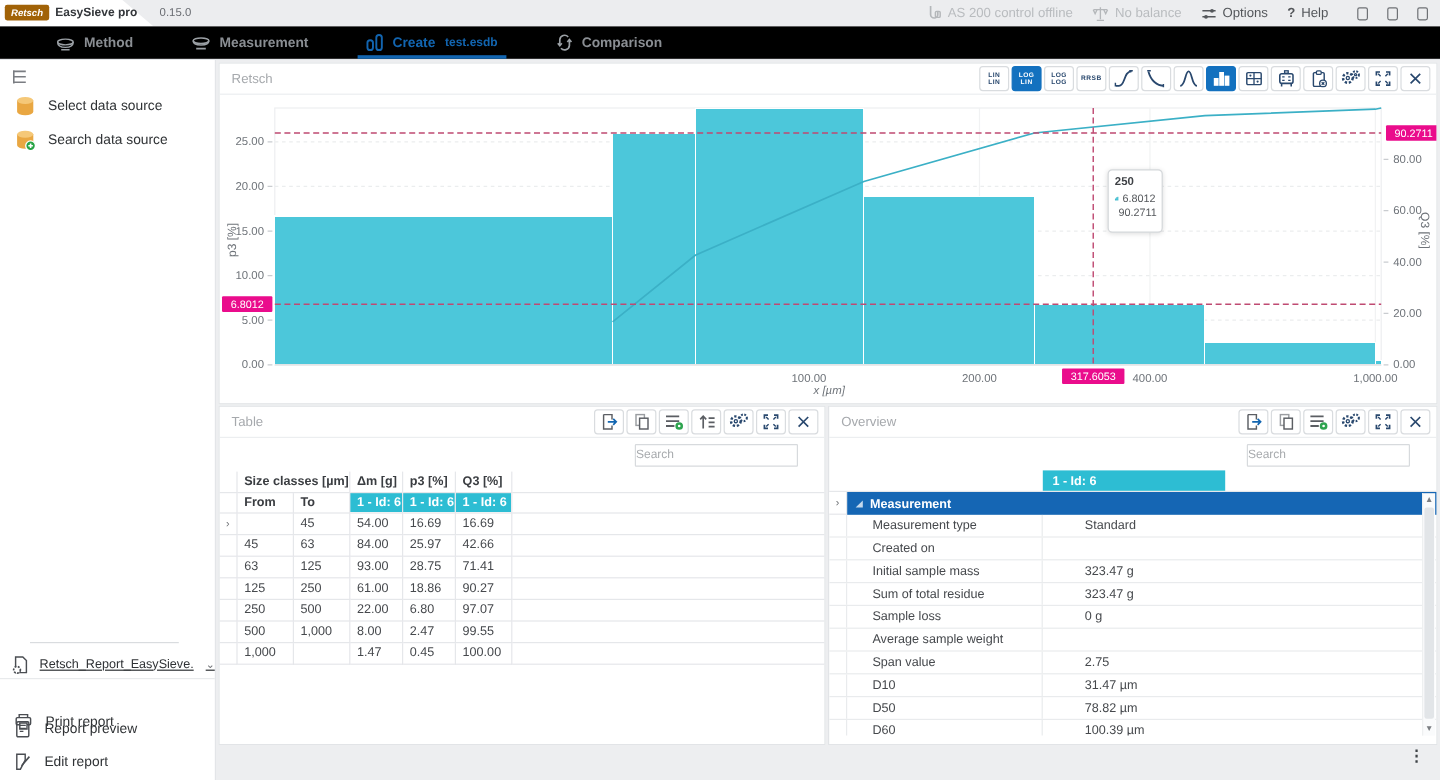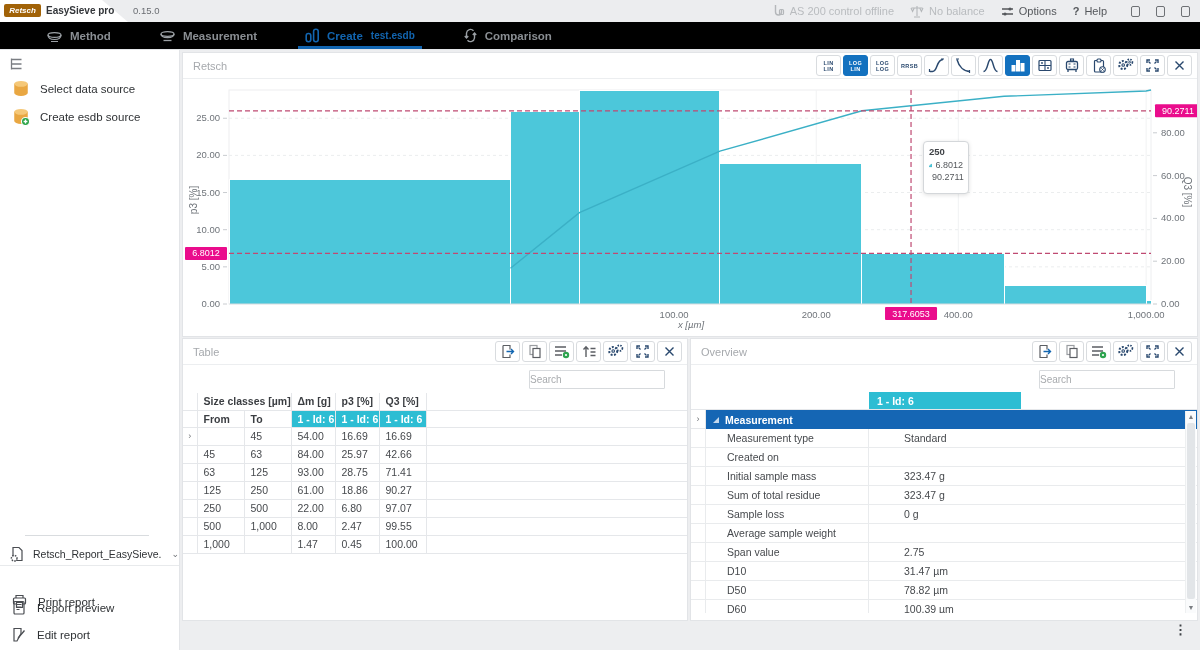--- a/index.html
+++ b/index.html
@@ -30,21 +30,21 @@
 
   
   .main { position:absolute; top:50px; left:0; right:0; bottom:0; }
 
   
   .sidebar { position:absolute; left:0; top:0; bottom:0; width:180px; background:#fff; border-right:1px solid #e3e5e8; }
   .menu-icon { position:absolute; left:10px; top:8px; cursor:pointer; }
   .side-item { position:absolute; left:12px; display:flex; align-items:center; gap:10px; font-size:11.5px; color:#2f3235; cursor:pointer; }
   .side-divider { position:absolute; left:25px; right:30px; top:485px; border-top:1px solid #d9dcdf; }
   .report-row { position:absolute; left:0; right:0; top:492px; height:24px; border-bottom:1px solid #e8eaec;
-                display:flex; align-items:center; gap:8px; padding-left:10px; font-size:10.5px; color:#2f3235; cursor:pointer; }
+                display:flex; align-items:center; gap:8px; padding-left:10px; font-size:10.5px; color:#2f3235; cursor:pointer;text-decoration:underline; }
   .report-chevron { margin-left:2px; color:#6f7276; font-size:9px; }
   .side-action { position:absolute; left:12px; display:flex; align-items:center; gap:11px; font-size:11.5px; color:#2f3235; cursor:pointer; }
 
   
   .panel { position:absolute; background:#fff; border:1px solid #e2e4e7; }
   #chart-panel    { left:182px; top:2px;   width:1016px; height:285px; }
   #table-panel    { left:182px; top:288px; width:506px;  height:283px; }
   #overview-panel { left:690px; top:288px; width:508px;  height:283px; }
   .panel-header { height:26px; border-bottom:1px solid #eceef0; display:flex; align-items:center; padding:0 10px; position:relative; }
   .panel-title  { font-size:11px; color:#a6a9ad; }
@@ -189,21 +189,21 @@
       </svg>
       <span>Select data source</span>
     </div>
     <div class="side-item" style="top:58px;">
       <svg class="ic" width="18" height="18" viewBox="0 0 16 16">
         <path d="M2 3.4 v8.2 a6 2.6 0 0 0 12 0 V3.4" fill="#e9a742"></path>
         <ellipse cx="8" cy="3.4" rx="6" ry="2.6" fill="#f5c878"></ellipse>
         <circle cx="12" cy="12" r="3.6" fill="#27a344" stroke="#fff" stroke-width="1"></circle>
         <path d="M12 10.3 v3.4 M10.3 12 h3.4" stroke="#fff" stroke-width="1.2"></path>
       </svg>
-      <span>Create esdb source</span>
+      <span>Search data source</span>
     </div>
 
     <div class="side-divider"></div>
 
     <div class="report-row">
       <svg class="ic" width="15" height="16" viewBox="0 0 15 16">
         <path d="M3 1.5 h6 l3 3 v10 h-9 z" fill="none" stroke="#4a4d52" stroke-width="1.2"></path>
         <circle cx="4.2" cy="12.2" r="2.8" fill="#fff" stroke="#4a4d52" stroke-width="1.4" stroke-dasharray="1.6 1.1"></circle>
       </svg>
       <span>Retsch_Report_EasySieve.</span>

